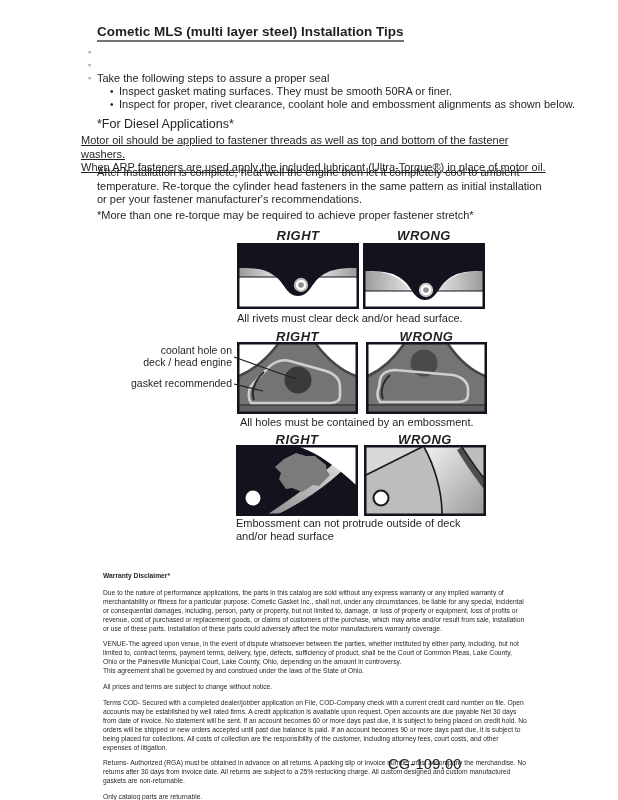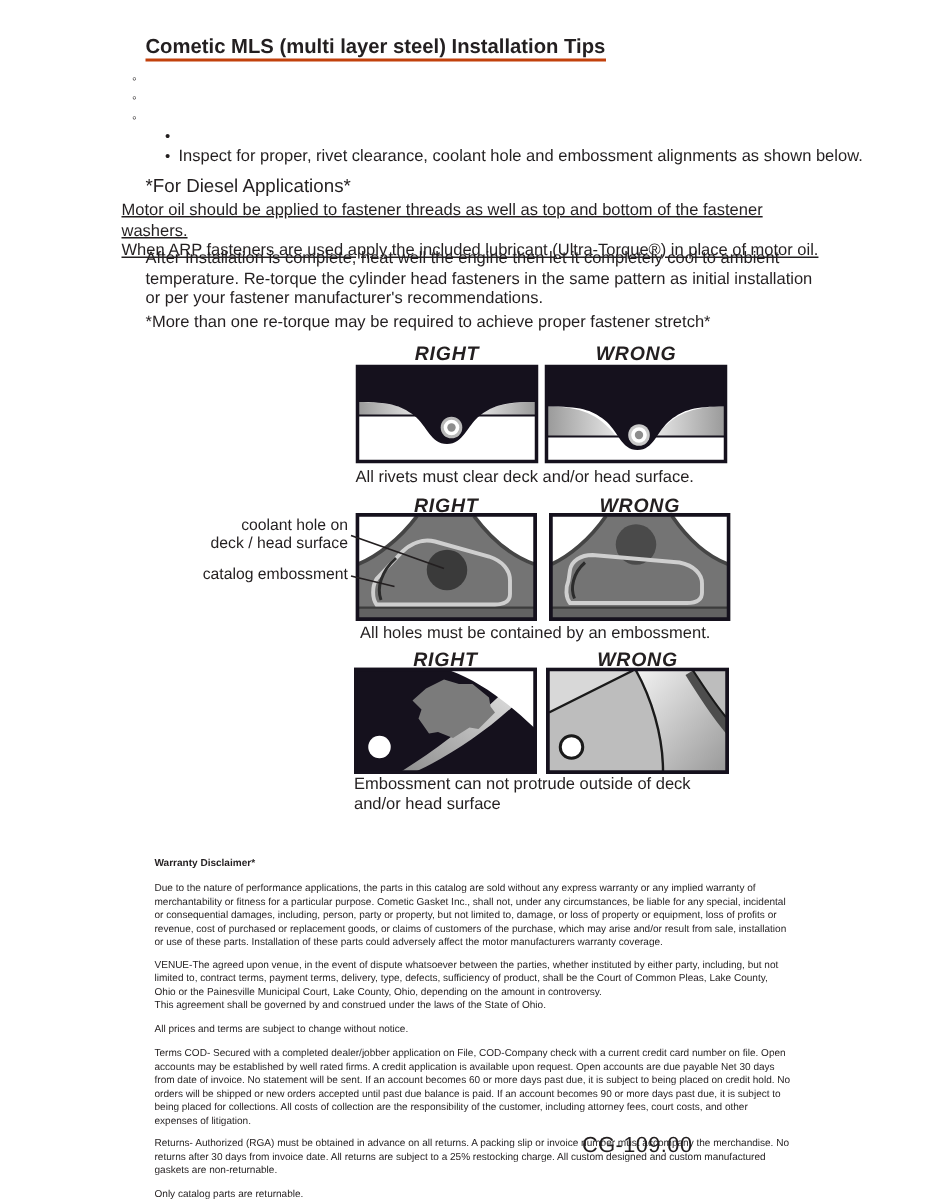--- a/index.html
+++ b/index.html
@@ -1,19 +1,19 @@
 <!DOCTYPE html>
 <html><head>
 <meta charset="utf-8">
 <style>
   html,body{margin:0;padding:0;background:#ffffff;}
   body{width:618px;height:800px;position:relative;overflow:hidden;
        font-family:"Liberation Sans","DejaVu Sans",sans-serif;color:#231f20;}
   .abs{position:absolute;}
-  .title{font-size:13.5px;font-weight:bold;border-bottom:2px solid #c2410c;padding-bottom:1px;display:inline-block;}
+  .title{font-size:13.5px;font-weight:bold;border-bottom:2px solid #737373;padding-bottom:1px;display:inline-block;}
   .bullets{font-size:11px;line-height:13px;}
   .bullet{display:flex;}
   .bullet .mk{width:9px;flex:0 0 9px;font-size:9px;line-height:13px;}
   .bullet.sub{margin-left:22px;}
   .bullet.sub .mk{font-size:10px;}
   .h2{font-size:12.5px;font-weight:normal;}
   .para{font-size:11px;line-height:13.5px;white-space:pre-line;}
   .rw-label{font-size:13px;font-weight:600;text-align:center;letter-spacing:0.5px;font-style:italic;}
   .caption{font-size:11px;font-weight:normal;line-height:12.5px;white-space:pre-line;}
   .ann{font-size:10.5px;line-height:12px;text-align:right;white-space:pre-line;}
@@ -32,23 +32,25 @@
 
 <div class="abs bullets" style="left:88px;top:46px;width:500px;">
   <div class="bullet">
       <span class="mk">◦</span>
     </div>
   <div class="bullet">
       <span class="mk">◦</span>
     </div>
   <div class="bullet">
       <span class="mk">◦</span>
+      <span>Take the following steps to assure a proper seal</span>
     </div>
   <div class="bullet sub">
       <span class="mk">•</span>
+      <span>Inspect gasket mating surfaces.  They must be smooth 50RA or finer.</span>
     </div>
   <div class="bullet sub">
       <span class="mk">•</span>
       <span>Inspect for proper, rivet clearance, coolant hole and embossment alignments as shown below.</span>
     </div>
 </div>
 
 <div class="abs h2" style="left:97px;top:117px;">*For Diesel Applications*</div>
 <div class="abs para" style="left:81px;top:134px;width:470px;text-decoration:underline;">Motor oil should be applied to fastener threads as well as top and bottom of the fastener washers.
 When ARP fasteners are used apply the included lubricant (Ultra-Torque®) in place of motor oil.</div>
@@ -97,22 +99,22 @@
   </g>
   <rect x="1.25" y="1.25" width="119.5" height="63.5" fill="none" stroke="#15111d" stroke-width="2.5"></rect>
 </svg>
 
 <div class="abs caption" style="left:237px;top:312px;">All rivets must clear deck and/or head surface.</div>
 
 <div class="abs rw-label" style="left:237px;top:329px;width:121px;">RIGHT</div>
 <div class="abs rw-label" style="left:366px;top:329px;width:121px;">WRONG</div>
 
 <div class="abs ann" style="left:112px;top:344px;width:120px;">coolant hole on
-deck / head surface</div>
-<div class="abs ann" style="left:112px;top:377px;width:120px;">catalog embossment</div>
+deck / head engine</div>
+<div class="abs ann" style="left:112px;top:377px;width:120px;">gasket recommended</div>
 
 <svg class="abs" style="left:237px;top:342px;" width="121" height="72" viewBox="0 0 121 72">
   <rect x="0" y="0" width="121" height="72" fill="#747474"></rect>
   <path d="M2,2 L41,2 C29,18 14,29 2,34 Z" fill="#ffffff"></path>
   <path d="M41,2 C29,18 14,29 2,34" fill="none" stroke="#454545" stroke-width="2.5"></path>
   <path d="M79,2 L119,2 L119,34 C105,29 91,18 79,2 Z" fill="#ffffff"></path>
   <path d="M79,2 C91,18 105,29 119,34" fill="none" stroke="#454545" stroke-width="2.5"></path>
   <rect x="2" y="63" width="117" height="7" fill="#626262"></rect>
   <path d="M2,63 H119" stroke="#3c3c3c" stroke-width="1.5"></path>
   <path d="M14,61 C11,57 11,49 14,44 L31,26 C37,20 45,17 53,19 L89,29 C98,32 103,38 103,45 L103,54 C103,59 99,61 93,61 Z" fill="none" stroke="#cfcfcf" stroke-width="2.6"></path>

